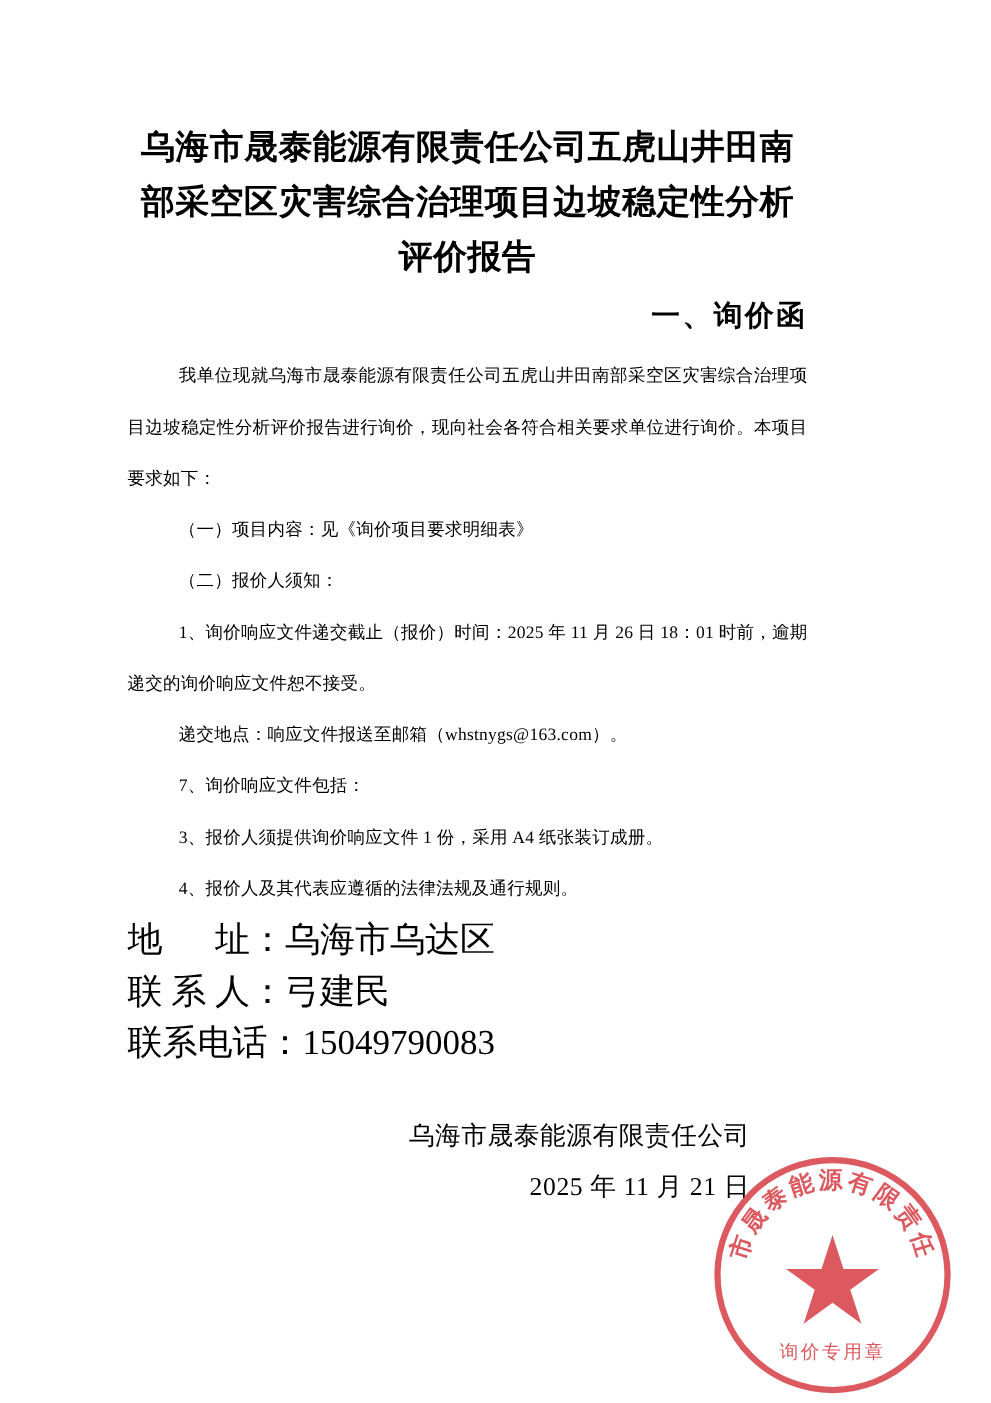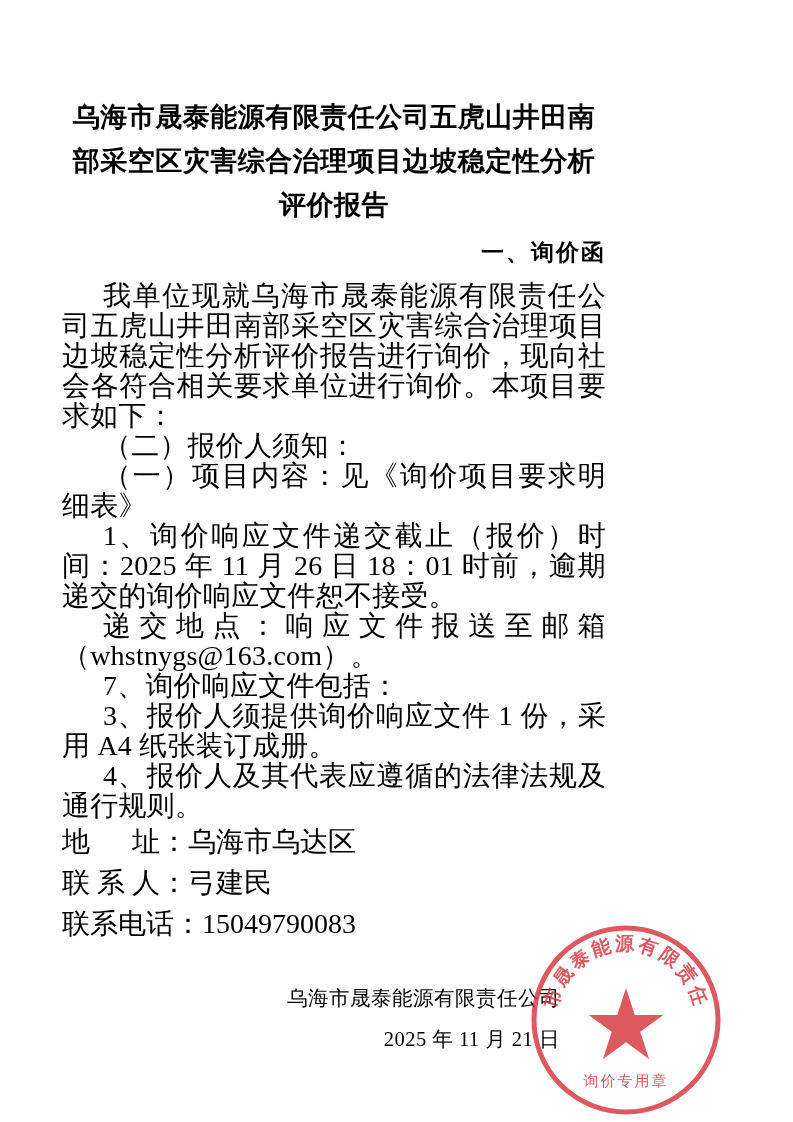--- a/index.html
+++ b/index.html
@@ -14,41 +14,42 @@
     color: #000000;
     position: relative;
     overflow: hidden;
   }
   .page {
     position: relative;
     width: 668px;
     height: 1122px;
     box-sizing: border-box;
     padding: 95px 62px 40px 62px;
+    margin-left: 40px;
   }
   .doc-title {
     font-size: 27px;
     font-weight: bold;
     line-height: 44px;
     text-align: center;
     letter-spacing: 0.5px;
     margin: 0 0 6px 0;
     padding: 0 4px;
   }
   .section-title {
     font-size: 23px;
     font-weight: bold;
     text-align: right;
     line-height: 40px;
     letter-spacing: 2px;
     margin: 2px 0 8px 0;
   }
   p.para {
-    font-size: 28px;
-    line-height: 30px;
+    font-size: 14px;
+    line-height: 41px;
     margin: 0;
     text-align: justify;
     text-justify: inter-ideograph;
     letter-spacing: 0.2px;
   }
   p.indent2 {
     text-indent: 41px;
   }
   .contact-line {
     font-size: 28px;
@@ -83,22 +84,22 @@
 </head>
 <body>
 
 <div class="page">
 
   <h1 class="doc-title">乌海市晟泰能源有限责任公司五虎山井田南部采空区灾害综合治理项目边坡稳定性分析评价报告</h1>
 
   <h2 class="section-title">一、询价函</h2>
 
   <p class="para indent2">我单位现就乌海市晟泰能源有限责任公司五虎山井田南部采空区灾害综合治理项目边坡稳定性分析评价报告进行询价，现向社会各符合相关要求单位进行询价。本项目要求如下：</p>
+  <p class="para indent2">（一）项目内容：见《询价项目要求明细表》</p>
   <p class="para indent2">（二）报价人须知：</p>
-  <p class="para indent2">（一）项目内容：见《询价项目要求明细表》</p>
   <p class="para indent2">1、询价响应文件递交截止（报价）时间：2025 年 11 月 26 日 18：01 时前，逾期递交的询价响应文件恕不接受。</p>
   <p class="para indent2 mono-mail">递交地点：响应文件报送至邮箱（whstnygs@163.com）。</p>
   <p class="para indent2">7、询价响应文件包括：</p>
   <p class="para indent2">3、报价人须提供询价响应文件 1 份，采用 A4 纸张装订成册。</p>
   <p class="para indent2">4、报价人及其代表应遵循的法律法规及通行规则。</p>
 
   <div class="contact-line"><span>地      址：</span><span>乌海市乌达区</span></div>
   <div class="contact-line"><span>联 系 人：</span><span>弓建民</span></div>
   <div class="contact-line"><span>联系电话：</span><span>15049790083</span></div>
 

